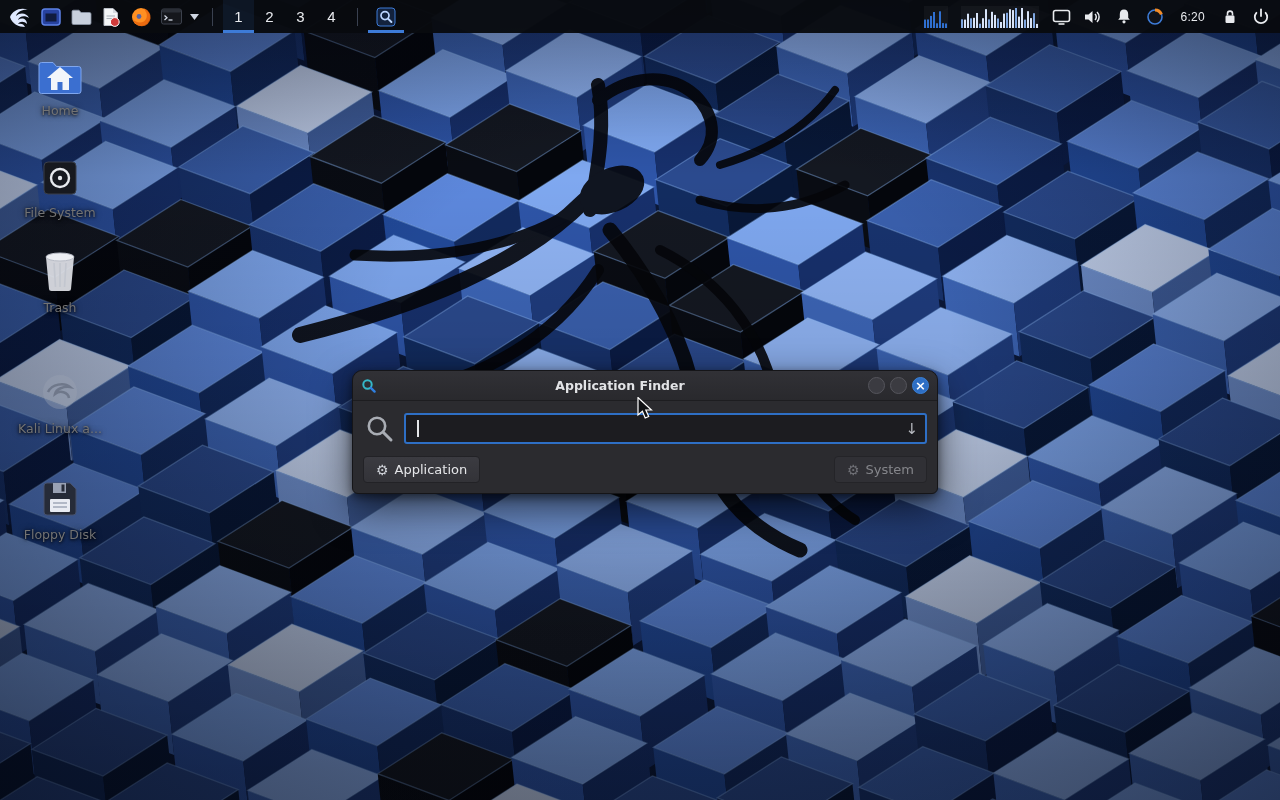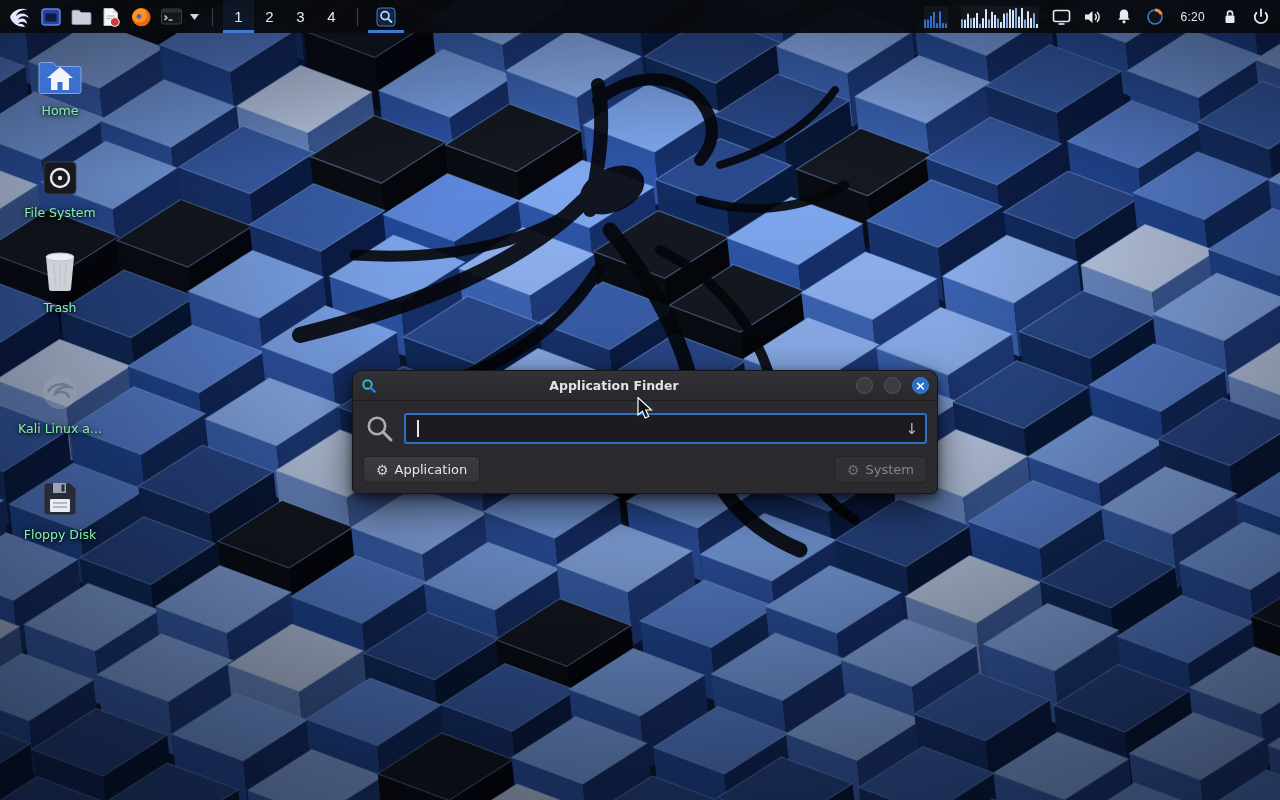--- a/index.html
+++ b/index.html
@@ -29,35 +29,35 @@
   .ws.active { box-shadow: inset 0 -3px 0 #3d7bd7; background:rgba(61,123,215,0.10); }
   .taskbtn { width:36px; height:33px; box-shadow: inset 0 -3px 0 #3d7bd7;
              background:rgba(61,123,215,0.13); }
   .p-right { margin-left:auto; display:flex; align-items:center; gap:13px; padding-right:4px; }
   .clock { font-size:12px; color:#fff; padding:0 3px; letter-spacing:0.3px; }
   .graph { background:rgba(255,255,255,0.04); }
 
   
   .desk-icon { position:absolute; left:12px; width:96px; z-index:10;
                display:flex; flex-direction:column; align-items:center; gap:7px; }
-  .desk-icon .lbl { font-size:12.5px; color:#86efac; text-align:center;
+  .desk-icon .lbl { font-size:12.5px; color:#737373; text-align:center;
                     text-shadow:0 1px 3px rgba(0,0,0,0.95), 0 0 6px rgba(0,0,0,0.7);
                     white-space:nowrap; }
   #di-home   { top:56px; }
   #di-fs     { top:158px;justify-content:flex-end; }
   #di-trash  { top:249px; }
   #di-kali   { top:370px; }
   #di-floppy { top:478px; }
 
   
   .finder { position:absolute; left:352px; top:370px; width:586px; z-index:40;
             background:#2b2b2f; border:1px solid #151518;
             border-radius:10px 10px 6px 6px;
             box-shadow:0 14px 38px rgba(0,0,0,0.62), 0 3px 10px rgba(0,0,0,0.5); }
-  .titlebar { height:30px; display:flex; align-items:center; gap:6px; padding:0 8px;
+  .titlebar { height:30px; display:flex; align-items:center; padding:0 8px;
               background:linear-gradient(#313136,#29292d);
               border-bottom:1px solid #1d1d20; border-radius:10px 10px 0 0; }
   .title { flex:1; text-align:center; font-size:12.5px; font-weight:bold; color:#e2e3e6; }
   .winbtn { width:17px; height:17px; border-radius:50%; background:#3b3b41;
             border:1px solid #55555c; margin-left:5px; display:flex;
             align-items:center; justify-content:center; }
   .winbtn.close { background:#2e6fc5; border-color:#3a7fd4; color:#fff;
                   font-size:13px; font-weight:bold; line-height:1; }
   .search-row { display:flex; align-items:center; gap:9px; padding:12px 10px 4px 12px; }
   .input-wrap { position:relative; flex:1; }

